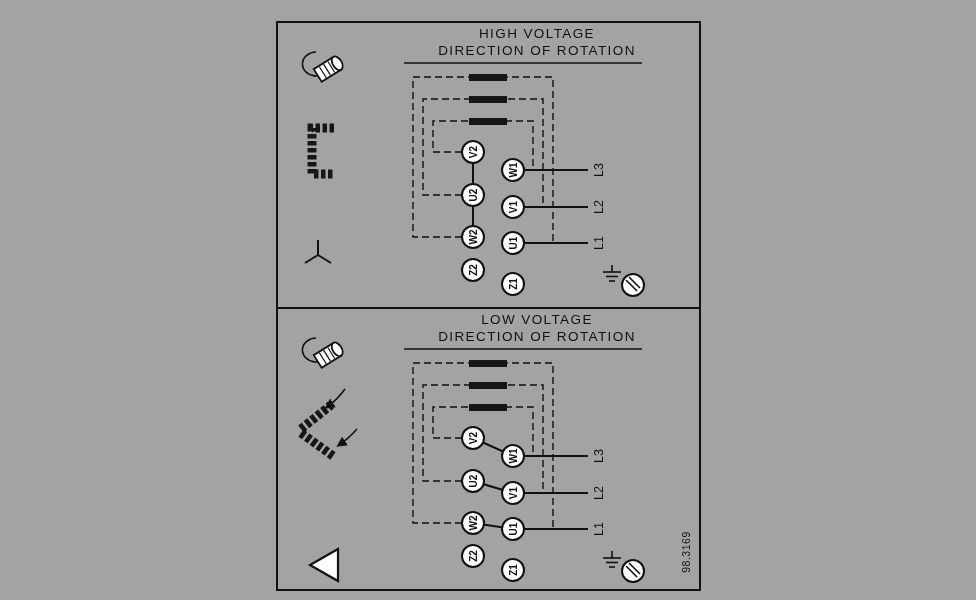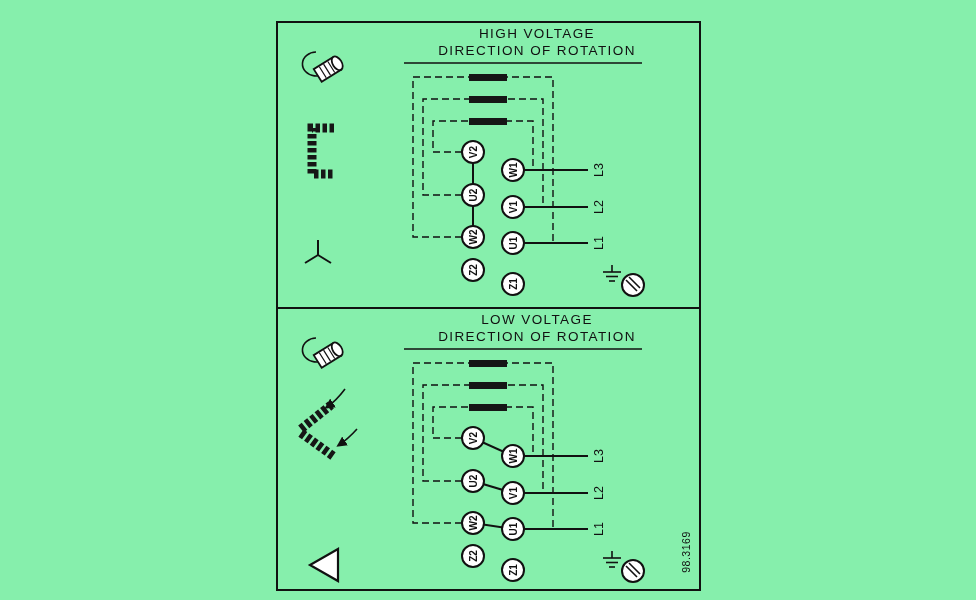--- a/index.html
+++ b/index.html
@@ -1,16 +1,16 @@
 <!DOCTYPE html>
 <html><head>
 <meta charset="utf-8">
 <style>
   html,body{margin:0;padding:0;background:#ffffff;}
-  .stage{position:relative;width:976px;height:600px;background:#86efac;overflow:hidden;}
+  .stage{position:relative;width:976px;height:600px;background:#a3a3a3;overflow:hidden;}
   svg text{fill:#111;font-family:"Liberation Sans",sans-serif;}
   .title{font-size:13.5px;letter-spacing:1.4px;}
   .tlabel{font-size:10px;font-weight:700;}
   .llabel{font-size:12.5px;}
   .dnum{font-size:10.5px;letter-spacing:.5px;}
   .wire{stroke:#111;stroke-width:2;fill:none;}
   .thin{stroke:#111;stroke-width:1.6;fill:none;}
   .dash{stroke:#111;stroke-width:1.4;fill:none;stroke-dasharray:7 4;}
   .node{fill:#fff;stroke:#111;stroke-width:2;}
   .bar{fill:#161616;}

